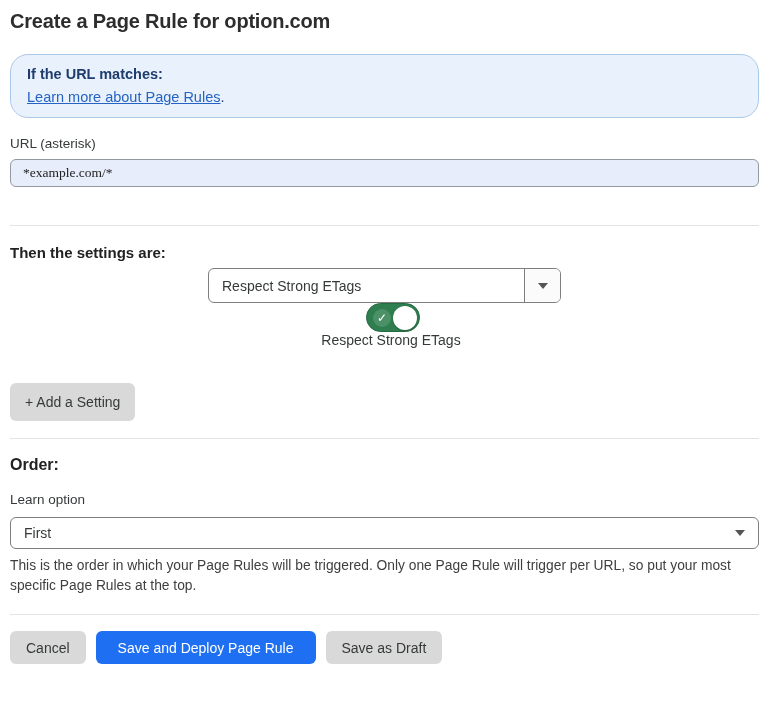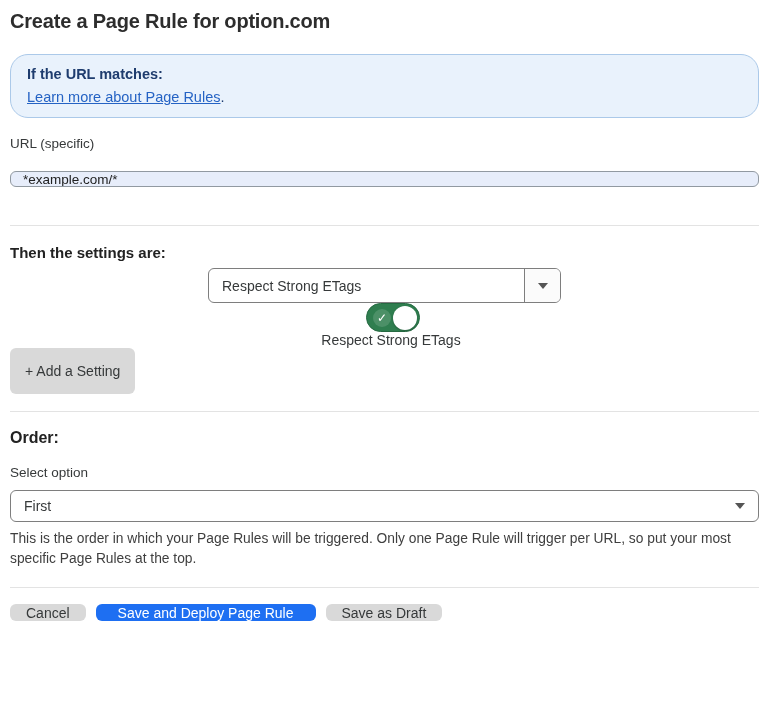--- a/index.html
+++ b/index.html
@@ -35,31 +35,31 @@
     cursor: pointer;
   }
 
   .field-label {
     margin-top: 18px;
     font-size: 13.5px;
     color: #36393a;
   }
 
   .url-input {
-    margin-top: 20px;
+    margin-top: 8px;
     display: block;
     width: 100%;
-    height: 16px;
+    height: 28px;
     background: #e7edfa;
     border: 1px solid #9199a1;
     border-radius: 6px;
     padding: 0 12px;
     font-size: 13.5px;
     color: #222222;
-    font-family: Liberation Sans, sans-serif;
+    font-family: Liberation Serif, serif;
     outline: none;
   }
 
   .divider {
     border: none;
     border-top: 1px solid #e3e3e3;
   }
   .divider-1 { margin-top: 38px; }
   .divider-2 { margin-top: 17px; }
   .divider-3 { margin-top: 18px; }
@@ -144,21 +144,22 @@
     background: #ffffff;
     box-shadow: 0 1px 2px rgba(0,0,0,0.25);
   }
   .toggle-label {
     margin-left: 13px;
     font-size: 14px;
     color: #36393a;
   }
 
   .add-setting-btn {
-    height: 46px;
+    margin-top: 35px;
+    height: 38px;
     background: #d9d9d9;
     color: #36393a;
     border: none;
     border-radius: 6px;
     padding: 0 15px;
     font-size: 14px;
     font-family: "Liberation Sans", sans-serif;
     cursor: pointer;
   }
 
@@ -184,21 +185,21 @@
     line-height: 20px;
     color: #3f3f3f;
   }
 
   .actions {
     margin-top: 16px;
     display: flex;
     gap: 10px;
   }
   .btn {
-    height: 17px;
+    height: 33px;
     border: none;
     border-radius: 6px;
     font-size: 14px;
     font-family: "Liberation Sans", sans-serif;
     cursor: pointer;
   }
   .btn-gray { background: #d9d9d9; color: #36393a; padding: 0 16px; }
   .btn-blue { background: #1e6ff2; color: #ffffff; padding: 0 22px; }
 </style>
 </head>
@@ -206,21 +207,21 @@
 
 <div class="container">
 
   <h1 class="page-title">Create a Page Rule for option.com</h1>
 
   <div class="info-box">
     <div class="info-heading">If the URL matches:</div>
     <div><a class="info-link">Learn more about Page Rules</a><span>.</span></div>
   </div>
 
-  <div class="field-label">URL (specific)</div>
+  <div class="field-label">URL (asterisk)</div>
   <input class="url-input" type="text" value="*example.com/*" style="">
 
   <hr class="divider divider-1">
 
   <div class="section-heading">Then the settings are:</div>
 
 
   <div class="setting-row">
     <div class="select-control">
       <div class="select-value">Respect Strong ETags</div>
@@ -234,21 +235,21 @@
     </div>
     <div class="toggle-label">Respect Strong ETags</div>
   </div>
 
   <button class="add-setting-btn">+ Add a Setting</button>
 
   <hr class="divider divider-2">
 
   <div class="section-heading order-heading">Order:</div>
 
-  <div class="field-label">Select option</div>
+  <div class="field-label">Learn option</div>
 
   <div class="order-select">
     <span>First</span>
     <span class="caret-down"></span>
   </div>
 
   <div class="help-text">This is the order in which your Page Rules will be triggered. Only one Page Rule will trigger per URL, so put your most specific Page Rules at the top.</div>
 
   <hr class="divider divider-3">
 

